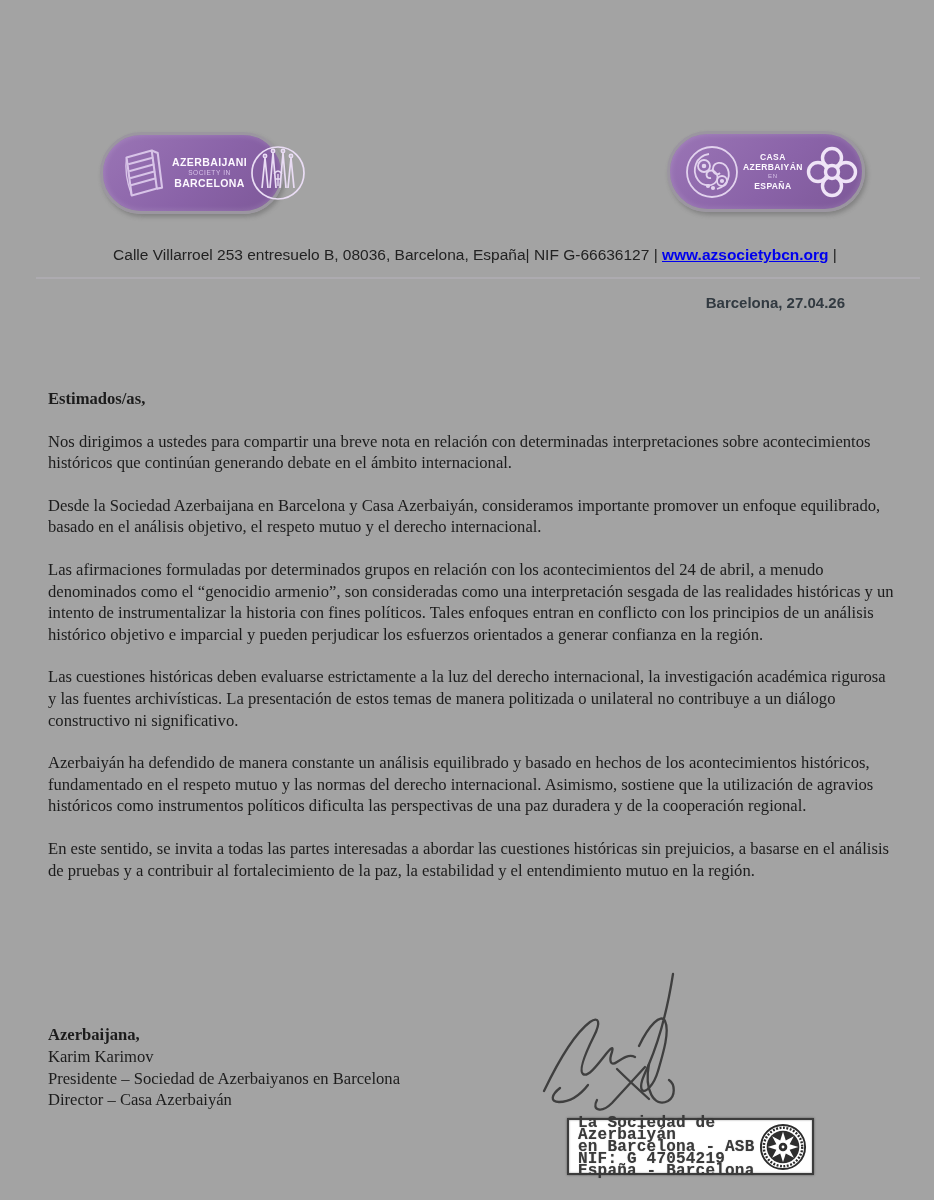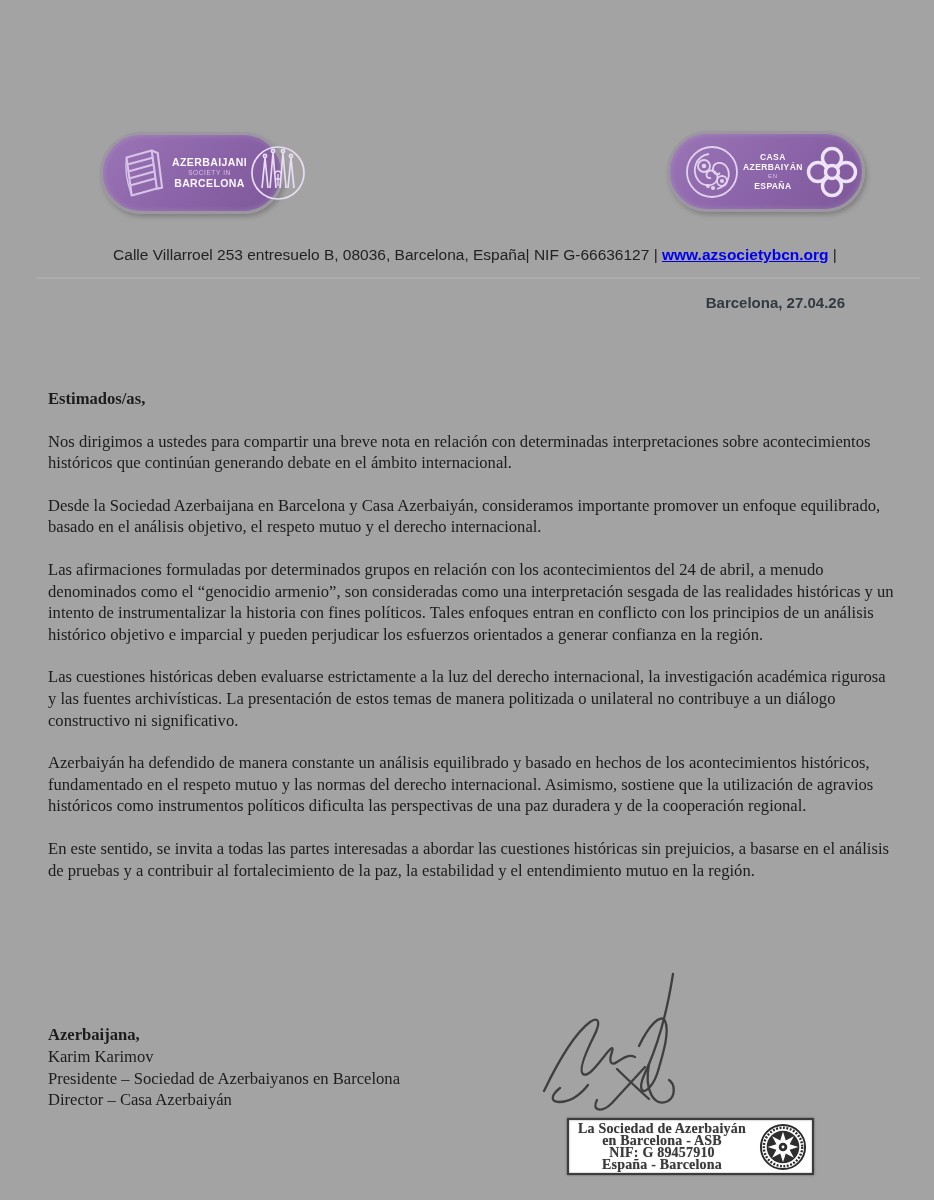--- a/index.html
+++ b/index.html
@@ -44,24 +44,23 @@
   .signature{position:absolute;left:522px;top:972px;}
   
   .stamp{
     position:absolute;left:567px;top:1118px;width:247px;height:57px;
     border:2px solid #3c3c3c;box-sizing:border-box;
     display:flex;align-items:center;justify-content:space-between;
     padding:2px 5px 2px 9px;background:#fff;
     box-shadow:0 0 2px rgba(40,40,40,.6), inset 0 0 2px rgba(40,40,40,.5);
   }
   .stamp-text{
-    font-family:Liberation Serif, serif;font-weight:bold;font-size:14px;
+    font-family:Liberation Mono, monospace;font-weight:bold;font-size:16px;
     line-height:12px;color:#3a3a3a;letter-spacing:.2px;
     text-shadow:0 0 1px rgba(60,60,60,.45);
-    text-align:center;
   }
   .seal{flex:none;margin-left:4px;}
 </style>
 </head>
 <body>
 
 <div class="page">
 
   <div class="pill pill-left">
     <svg width="52" height="58" viewBox="0 0 60 66">
@@ -156,21 +155,21 @@
     <div class="bold">Azerbaijana,</div>
     <div>Karim Karimov</div>
     <div>Presidente – Sociedad de Azerbaiyanos en Barcelona</div>
     <div>Director – Casa Azerbaiyán</div>
   </div>
 
   <div class="stamp">
     <div class="stamp-text">
       <div>La Sociedad de Azerbaiyán</div>
       <div>en Barcelona - ASB</div>
-      <div>NIF: G 89457910</div>
+      <div>NIF: G 47054219</div>
       <div>España - Barcelona</div>
     </div>
     <svg class="seal" width="48" height="48" viewBox="0 0 50 50">
       <circle cx="25" cy="25" r="23" fill="#ffffff" stroke="#2b2b2b" stroke-width="2"></circle>
       <circle cx="25" cy="25" r="20" fill="none" stroke="#2b2b2b" stroke-width="2.5" stroke-dasharray="2 1.6"></circle>
       <circle cx="25" cy="25" r="17" fill="#2e2e2e"></circle>
       <polygon fill="#ffffff" points="25,9 27.9,18.1 36.3,13.7 31.9,22.1 41,25 31.9,27.9 36.3,36.3 27.9,31.9 25,41 22.1,31.9 13.7,36.3 18.1,27.9 9,25 18.1,22.1 13.7,13.7 22.1,18.1"></polygon>
       <circle cx="25" cy="25" r="4.5" fill="#2e2e2e"></circle>
       <circle cx="25" cy="25" r="1.5" fill="#ffffff"></circle>
     </svg>

